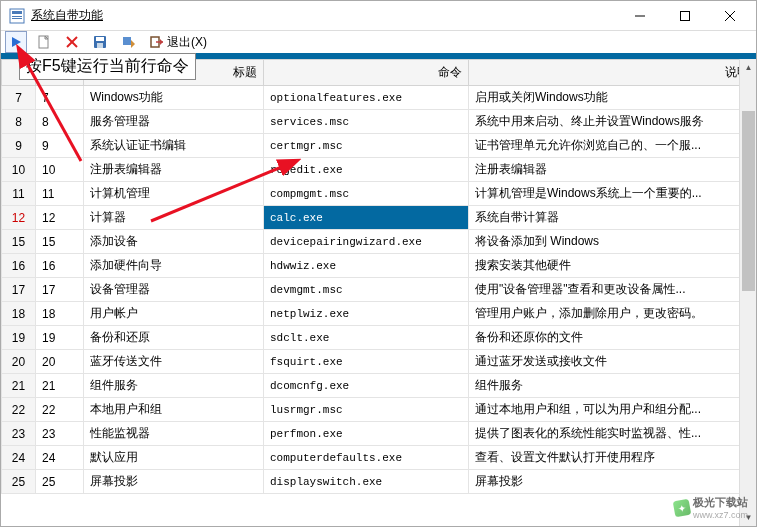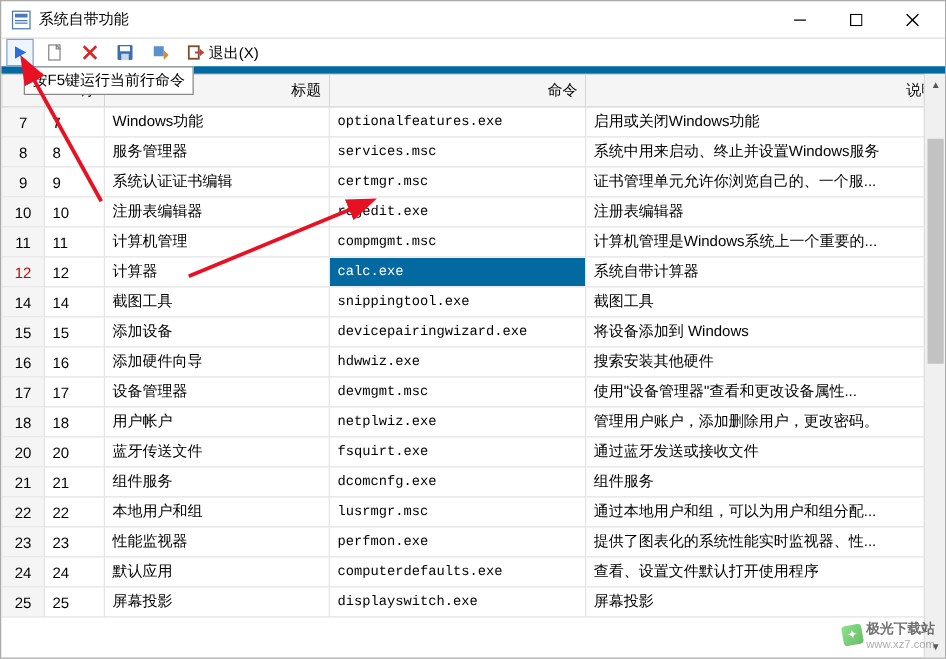--- a/index.html
+++ b/index.html
@@ -1,25 +1,25 @@
 <!DOCTYPE html>
 <html><head>
 <meta charset="utf-8">
 <style>
 * { margin: 0; padding: 0; box-sizing: border-box; }
 body { font-family: "Microsoft YaHei", "Segoe UI", sans-serif; font-size: 12px; background: #fff; width: 757px; height: 527px; overflow: hidden; border: 1px solid #aaa; position: relative; }
-.titlebar { height: 30px; display: flex; align-items: center; padding: 0 4px 0 8px; border-bottom: 1px solid #ddd; }
+.titlebar { height: 30px; display: flex; align-items: center; padding: 0 4px 0 8px; border-bottom: 1px solid #ddd; text-decoration: underline; }
 .title-icon { width: 16px; height: 16px; margin-right: 6px; }
 .title-text { flex: 1; font-size: 12px; }
 .win-btns { display: flex; }
 .win-btn { width: 45px; height: 28px; display: flex; align-items: center; justify-content: center; cursor: pointer; }
 .toolbar { height: 28px; display: flex; align-items: center; padding: 0 4px; border-bottom: 6px solid #0369a1; gap: 6px; position: relative; }
 .tool-btn { width: 22px; height: 22px; display: flex; align-items: center; justify-content: center; cursor: pointer; border: 1px solid transparent; }
 .exit-btn { display: flex; align-items: center; gap: 3px; padding: 0 4px; height: 22px; cursor: pointer; border: 1px solid transparent; }
-.tooltip { position: absolute; top: 22px; left: 18px; background: #fff; border: 1px solid #888; padding: 2px 6px; font-size: 12px; z-index: 10; white-space: nowrap; }
+.tooltip { position: absolute; top: 22px; left: 18px; background: #fff; border: 1px solid #888; padding: 2px 6px; font-size: 16px; z-index: 10; white-space: nowrap; }
 .grid-wrap { position: relative; height: calc(527px - 30px - 28px - 2px); overflow: hidden; }
 .grid { width: 100%; border-collapse: collapse; table-layout: fixed; }
 .grid th { background: #f5f5f5; border: 1px solid #d4d4d4; padding: 4px 6px; font-weight: normal; text-align: right; font-size: 12px; height: 24px; position: relative; }
 .grid td { border: 1px solid #e4e4e4; padding: 3px 6px; height: 23px; white-space: nowrap; overflow: hidden; text-overflow: ellipsis; }
 .col-rownum { width: 34px; text-align: center; background: #f5f5f5; }
 .col-seq { width: 48px; }
 .col-title { width: 180px; }
 .col-cmd { width: 205px; font-family: Liberation Mono, monospace; font-size: 11px; }
 .col-desc { }
 tr.selected td.col-cmd { background: #0369a1; color: #fff; }
@@ -159,27 +159,20 @@
           <td class="col-desc">计算机管理是Windows系统上一个重要的...</td>
         </tr>
         <tr class="selected">
           <td class="col-rownum">12</td>
           <td class="col-seq">12</td>
           <td class="col-title">计算器</td>
           <td class="col-cmd">calc.exe</td>
           <td class="col-desc">系统自带计算器</td>
         </tr>
         <tr>
-          <td class="col-rownum">14</td>
-          <td class="col-seq">14</td>
-          <td class="col-title">截图工具</td>
-          <td class="col-cmd">snippingtool.exe</td>
-          <td class="col-desc">截图工具</td>
-        </tr>
-        <tr>
           <td class="col-rownum">15</td>
           <td class="col-seq">15</td>
           <td class="col-title">添加设备</td>
           <td class="col-cmd">devicepairingwizard.exe</td>
           <td class="col-desc">将设备添加到 Windows</td>
         </tr>
         <tr>
           <td class="col-rownum">16</td>
           <td class="col-seq">16</td>
           <td class="col-title">添加硬件向导</td>
@@ -192,20 +185,27 @@
           <td class="col-title">设备管理器</td>
           <td class="col-cmd">devmgmt.msc</td>
           <td class="col-desc">使用"设备管理器"查看和更改设备属性...</td>
         </tr>
         <tr>
           <td class="col-rownum">18</td>
           <td class="col-seq">18</td>
           <td class="col-title">用户帐户</td>
           <td class="col-cmd">netplwiz.exe</td>
           <td class="col-desc">管理用户账户，添加删除用户，更改密码。</td>
+        </tr>
+        <tr>
+          <td class="col-rownum">19</td>
+          <td class="col-seq">19</td>
+          <td class="col-title">备份和还原</td>
+          <td class="col-cmd">sdclt.exe</td>
+          <td class="col-desc">备份和还原你的文件</td>
         </tr>
         <tr>
           <td class="col-rownum">20</td>
           <td class="col-seq">20</td>
           <td class="col-title">蓝牙传送文件</td>
           <td class="col-cmd">fsquirt.exe</td>
           <td class="col-desc">通过蓝牙发送或接收文件</td>
         </tr>
         <tr>
           <td class="col-rownum">21</td>

